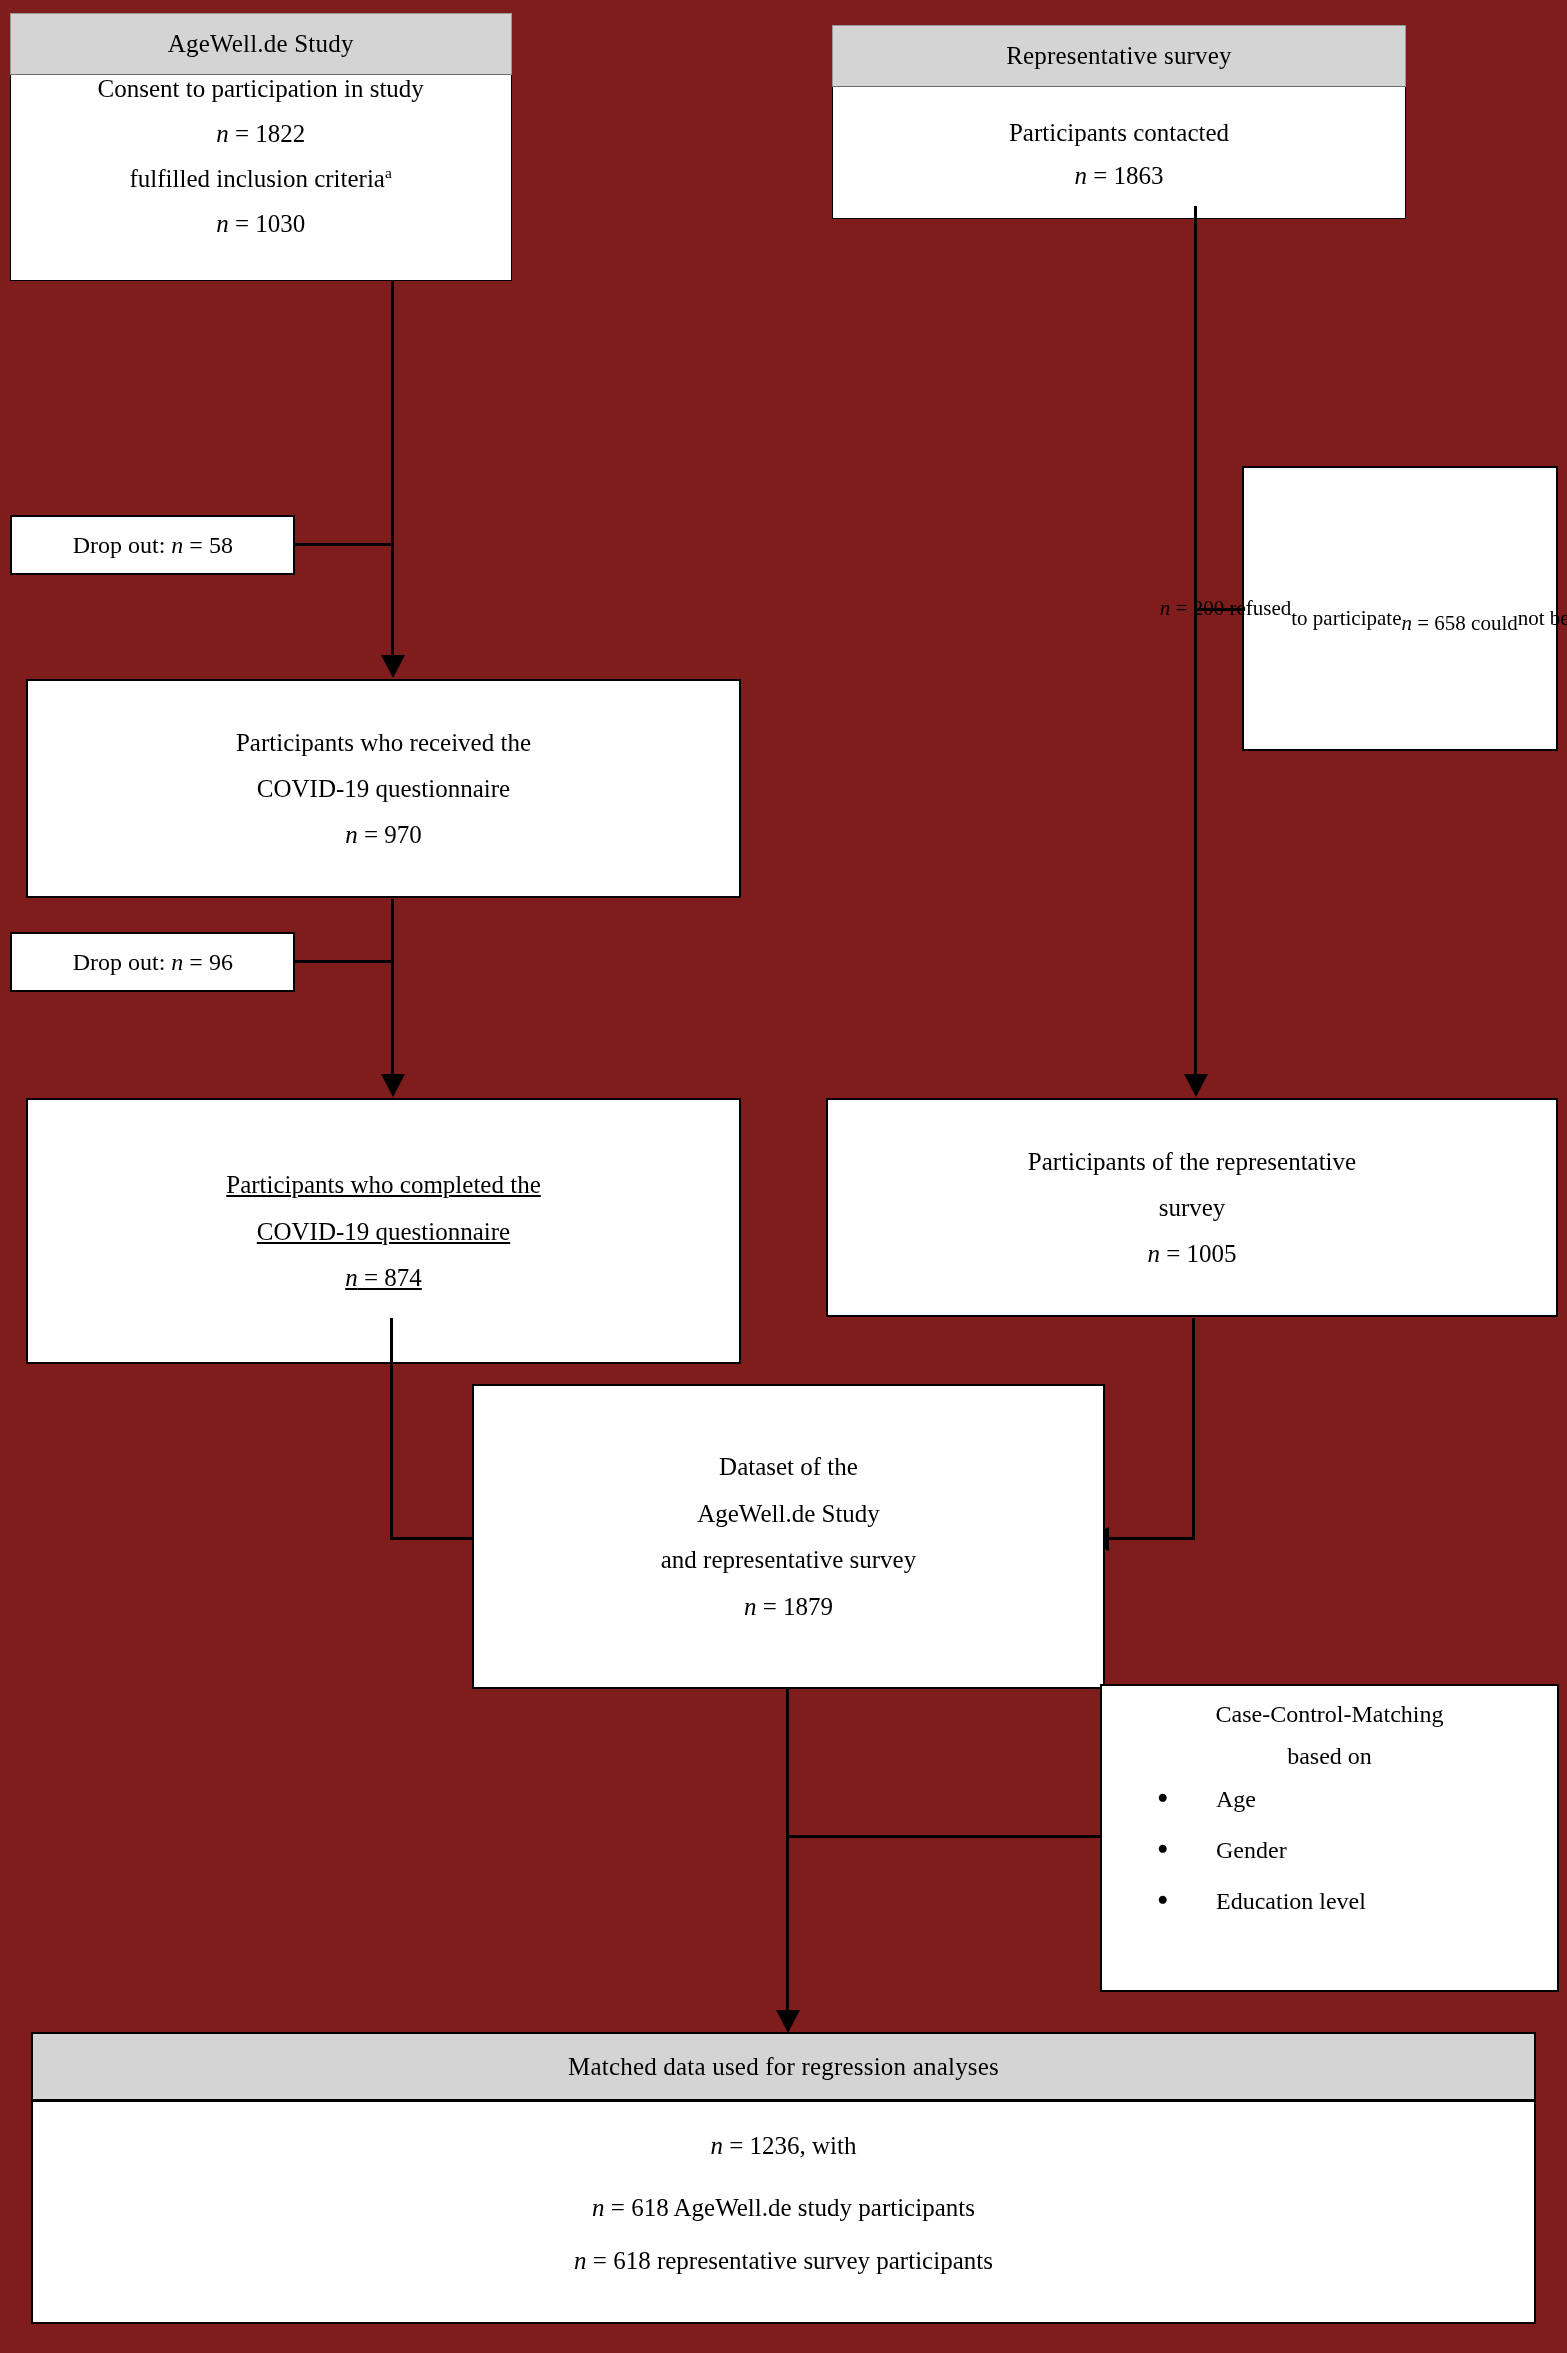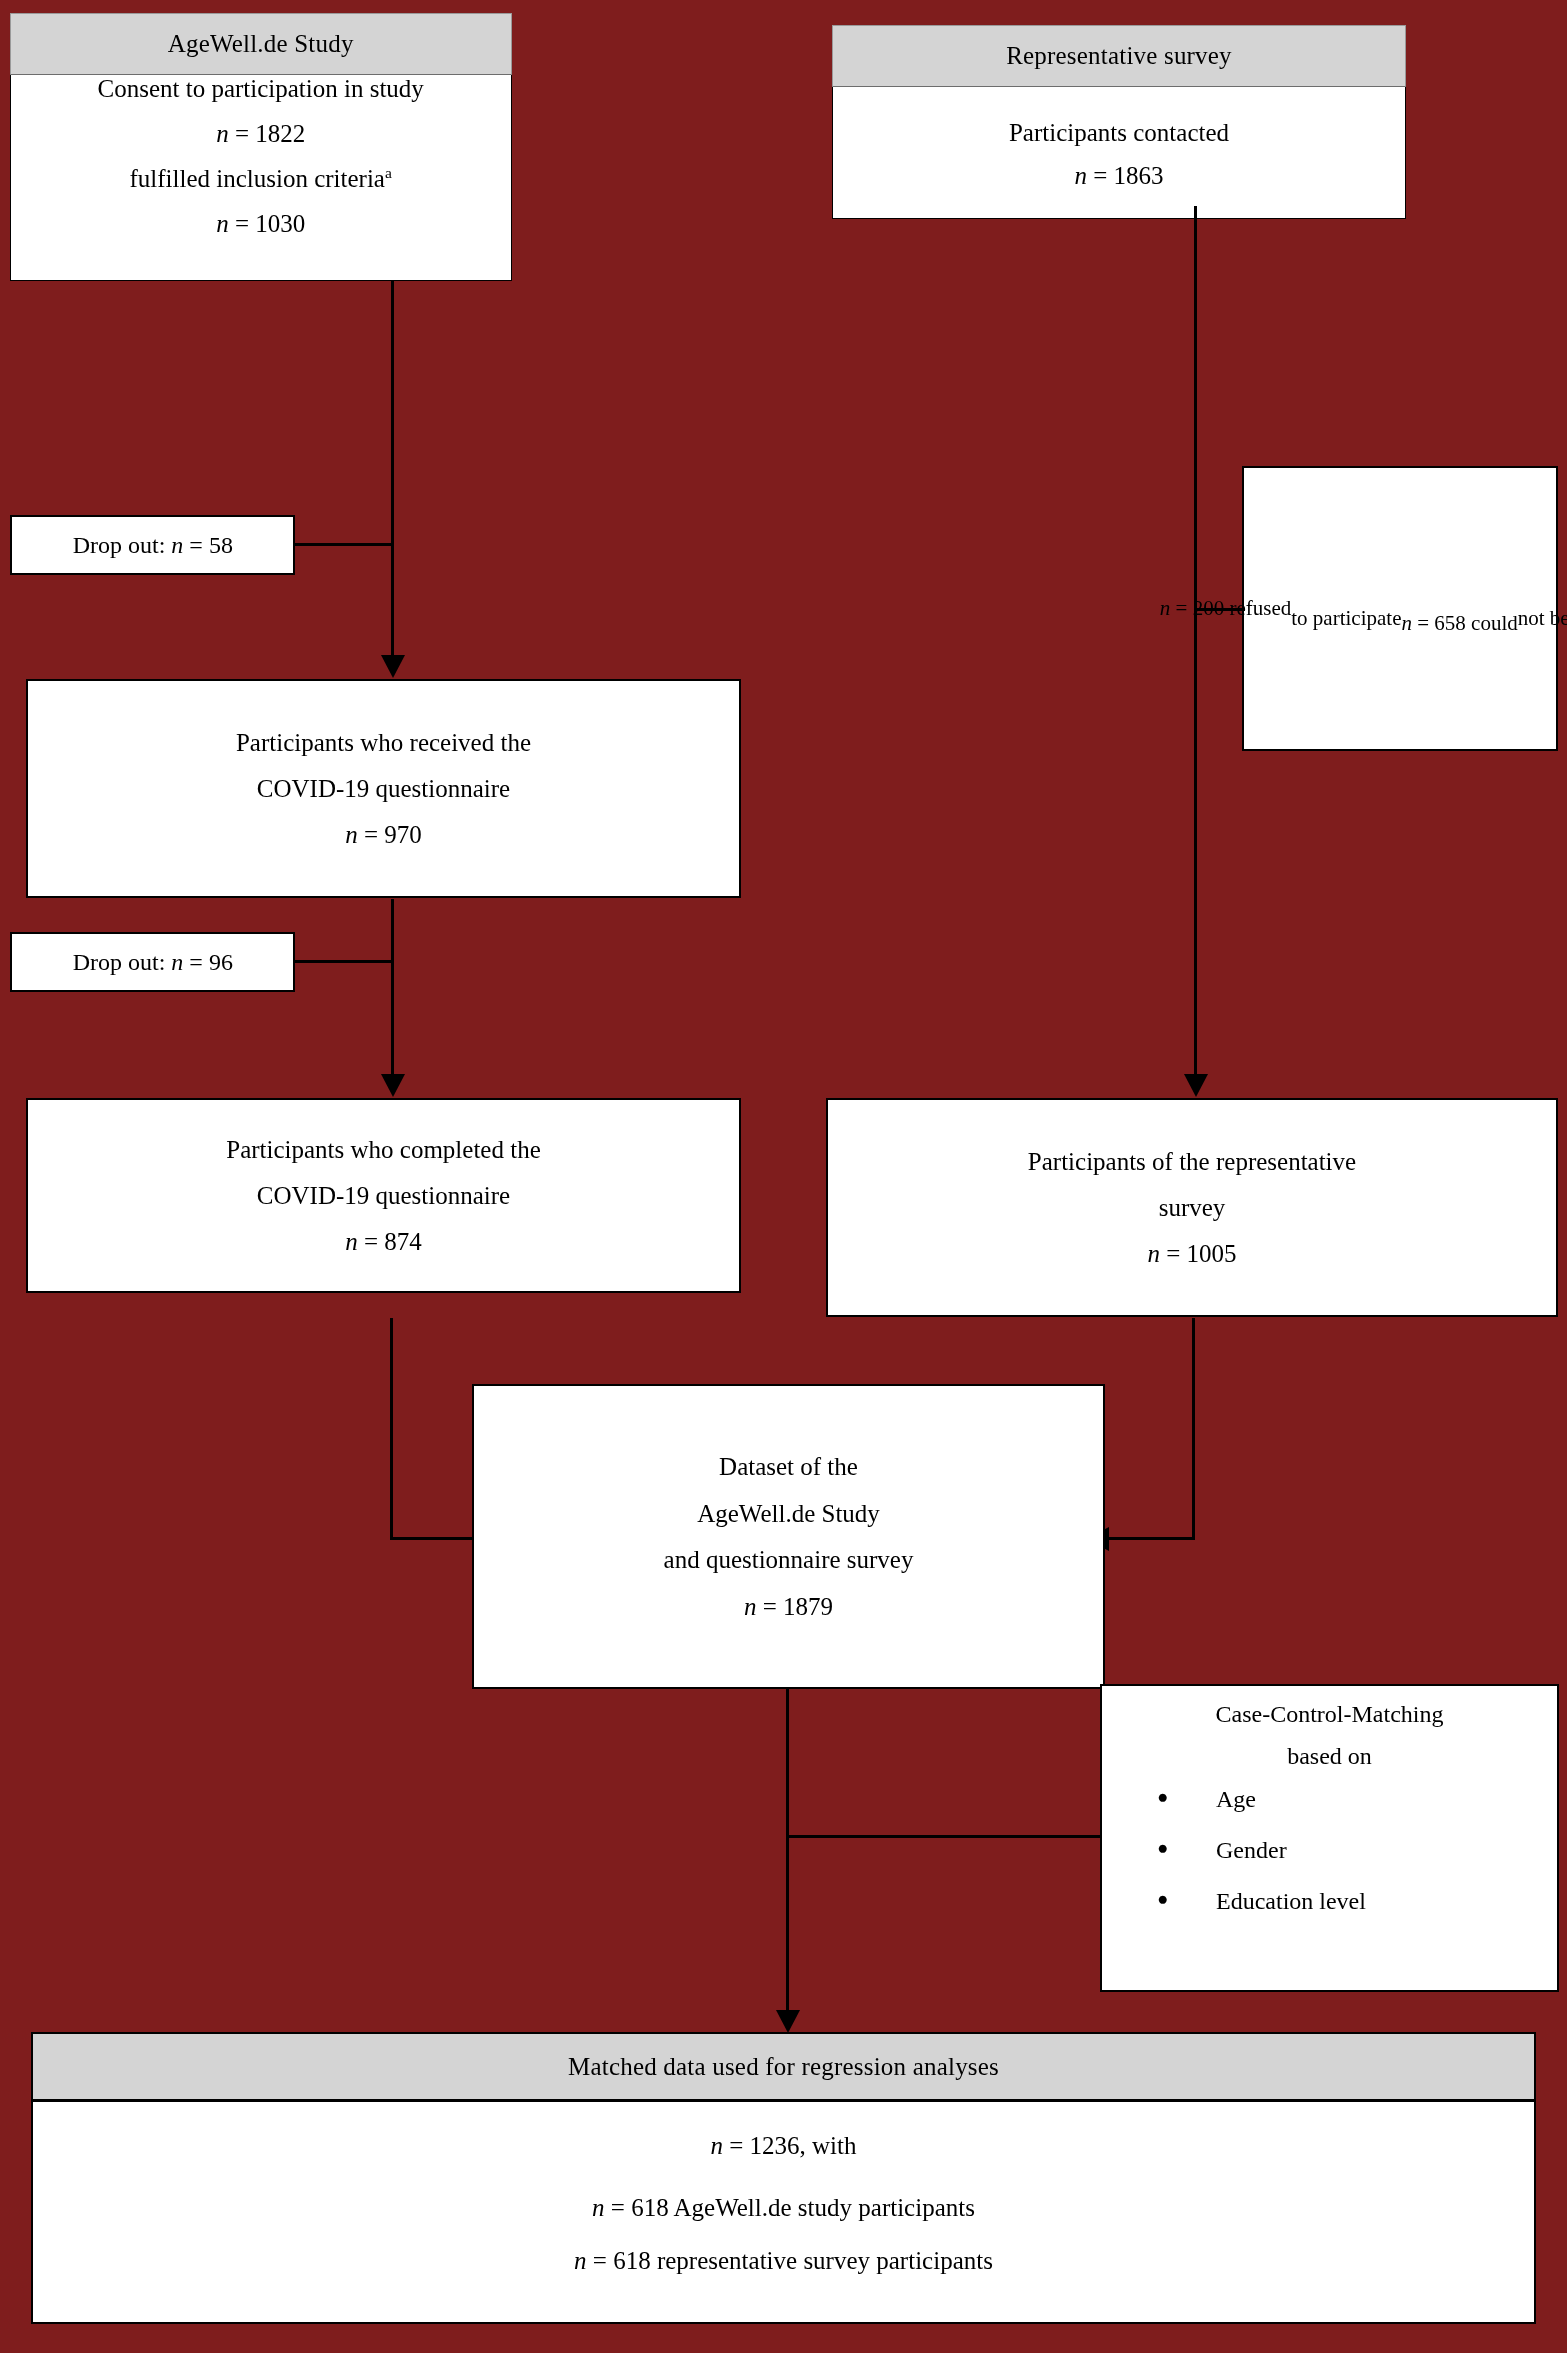--- a/index.html
+++ b/index.html
@@ -193,21 +193,21 @@
   </div>
 
   <div class="vline" style="left:391px; top:899px; height:177px;"></div>
   <div class="arrow-down" style="left:381px; top:1074px;"></div>
 
   <div class="smallbox" style="left:10.3px; top:932px; width:285px; height:60px;">
     <span><span>Drop out: </span><i class="ital">n</i><span> = 96</span></span>
   </div>
   <div class="hline" style="left:295px; top:960px; width:97px;"></div>
 
-  <div class="fbox" style="left:26px; top:1098px; width:715px; height:195px;">
+  <div class="fbox" style="left:26px; top:1098px; width:715px; height:266px;text-decoration:underline;">
     <div class="bodyarea center-v" style="width:100%; height:100%;">
       <span class="ln">Participants who completed the</span>
       <span class="ln" style="margin-top:19.4px;">COVID-19 questionnaire</span>
       <span class="ln" style="margin-top:19.4px;"><i class="ital">n</i><span> = 874</span></span>
     </div>
   </div>
 
   <div class="fbox" style="left:826px; top:1098px; width:732px; height:219px;">
     <div class="bodyarea center-v" style="width:100%; height:100%;">
       <span class="ln">Participants of the representative</span>
@@ -221,21 +221,21 @@
   <div class="arrow-right" style="left:479px; top:1527px;"></div>
 
   <div class="vline" style="left:1192px; top:1318px; height:221px;"></div>
   <div class="hline" style="left:1107px; top:1537px; width:88px;"></div>
   <div class="arrow-left" style="left:1086px; top:1527px;"></div>
 
   <div class="fbox" style="left:472px; top:1384px; width:633px; height:305px;">
     <div class="bodyarea center-v" style="width:100%; height:100%;">
       <span class="ln">Dataset of the</span>
       <span class="ln" style="margin-top:19.4px;">AgeWell.de Study</span>
-      <span class="ln" style="margin-top:19.4px;">and questionnaire survey</span>
+      <span class="ln" style="margin-top:19.4px;">and representative survey</span>
       <span class="ln" style="margin-top:19.4px;"><i class="ital">n</i><span> = 1879</span></span>
     </div>
   </div>
 
   <div class="vline" style="left:786px; top:1689px; height:333px;"></div>
   <div class="arrow-down" style="left:776px; top:2010px;"></div>
 
   <div class="hline" style="left:786px; top:1835px; width:319px;"></div>
 
   <div class="matchbox" style="left:1100px; top:1684px; width:459px; height:308px;">

